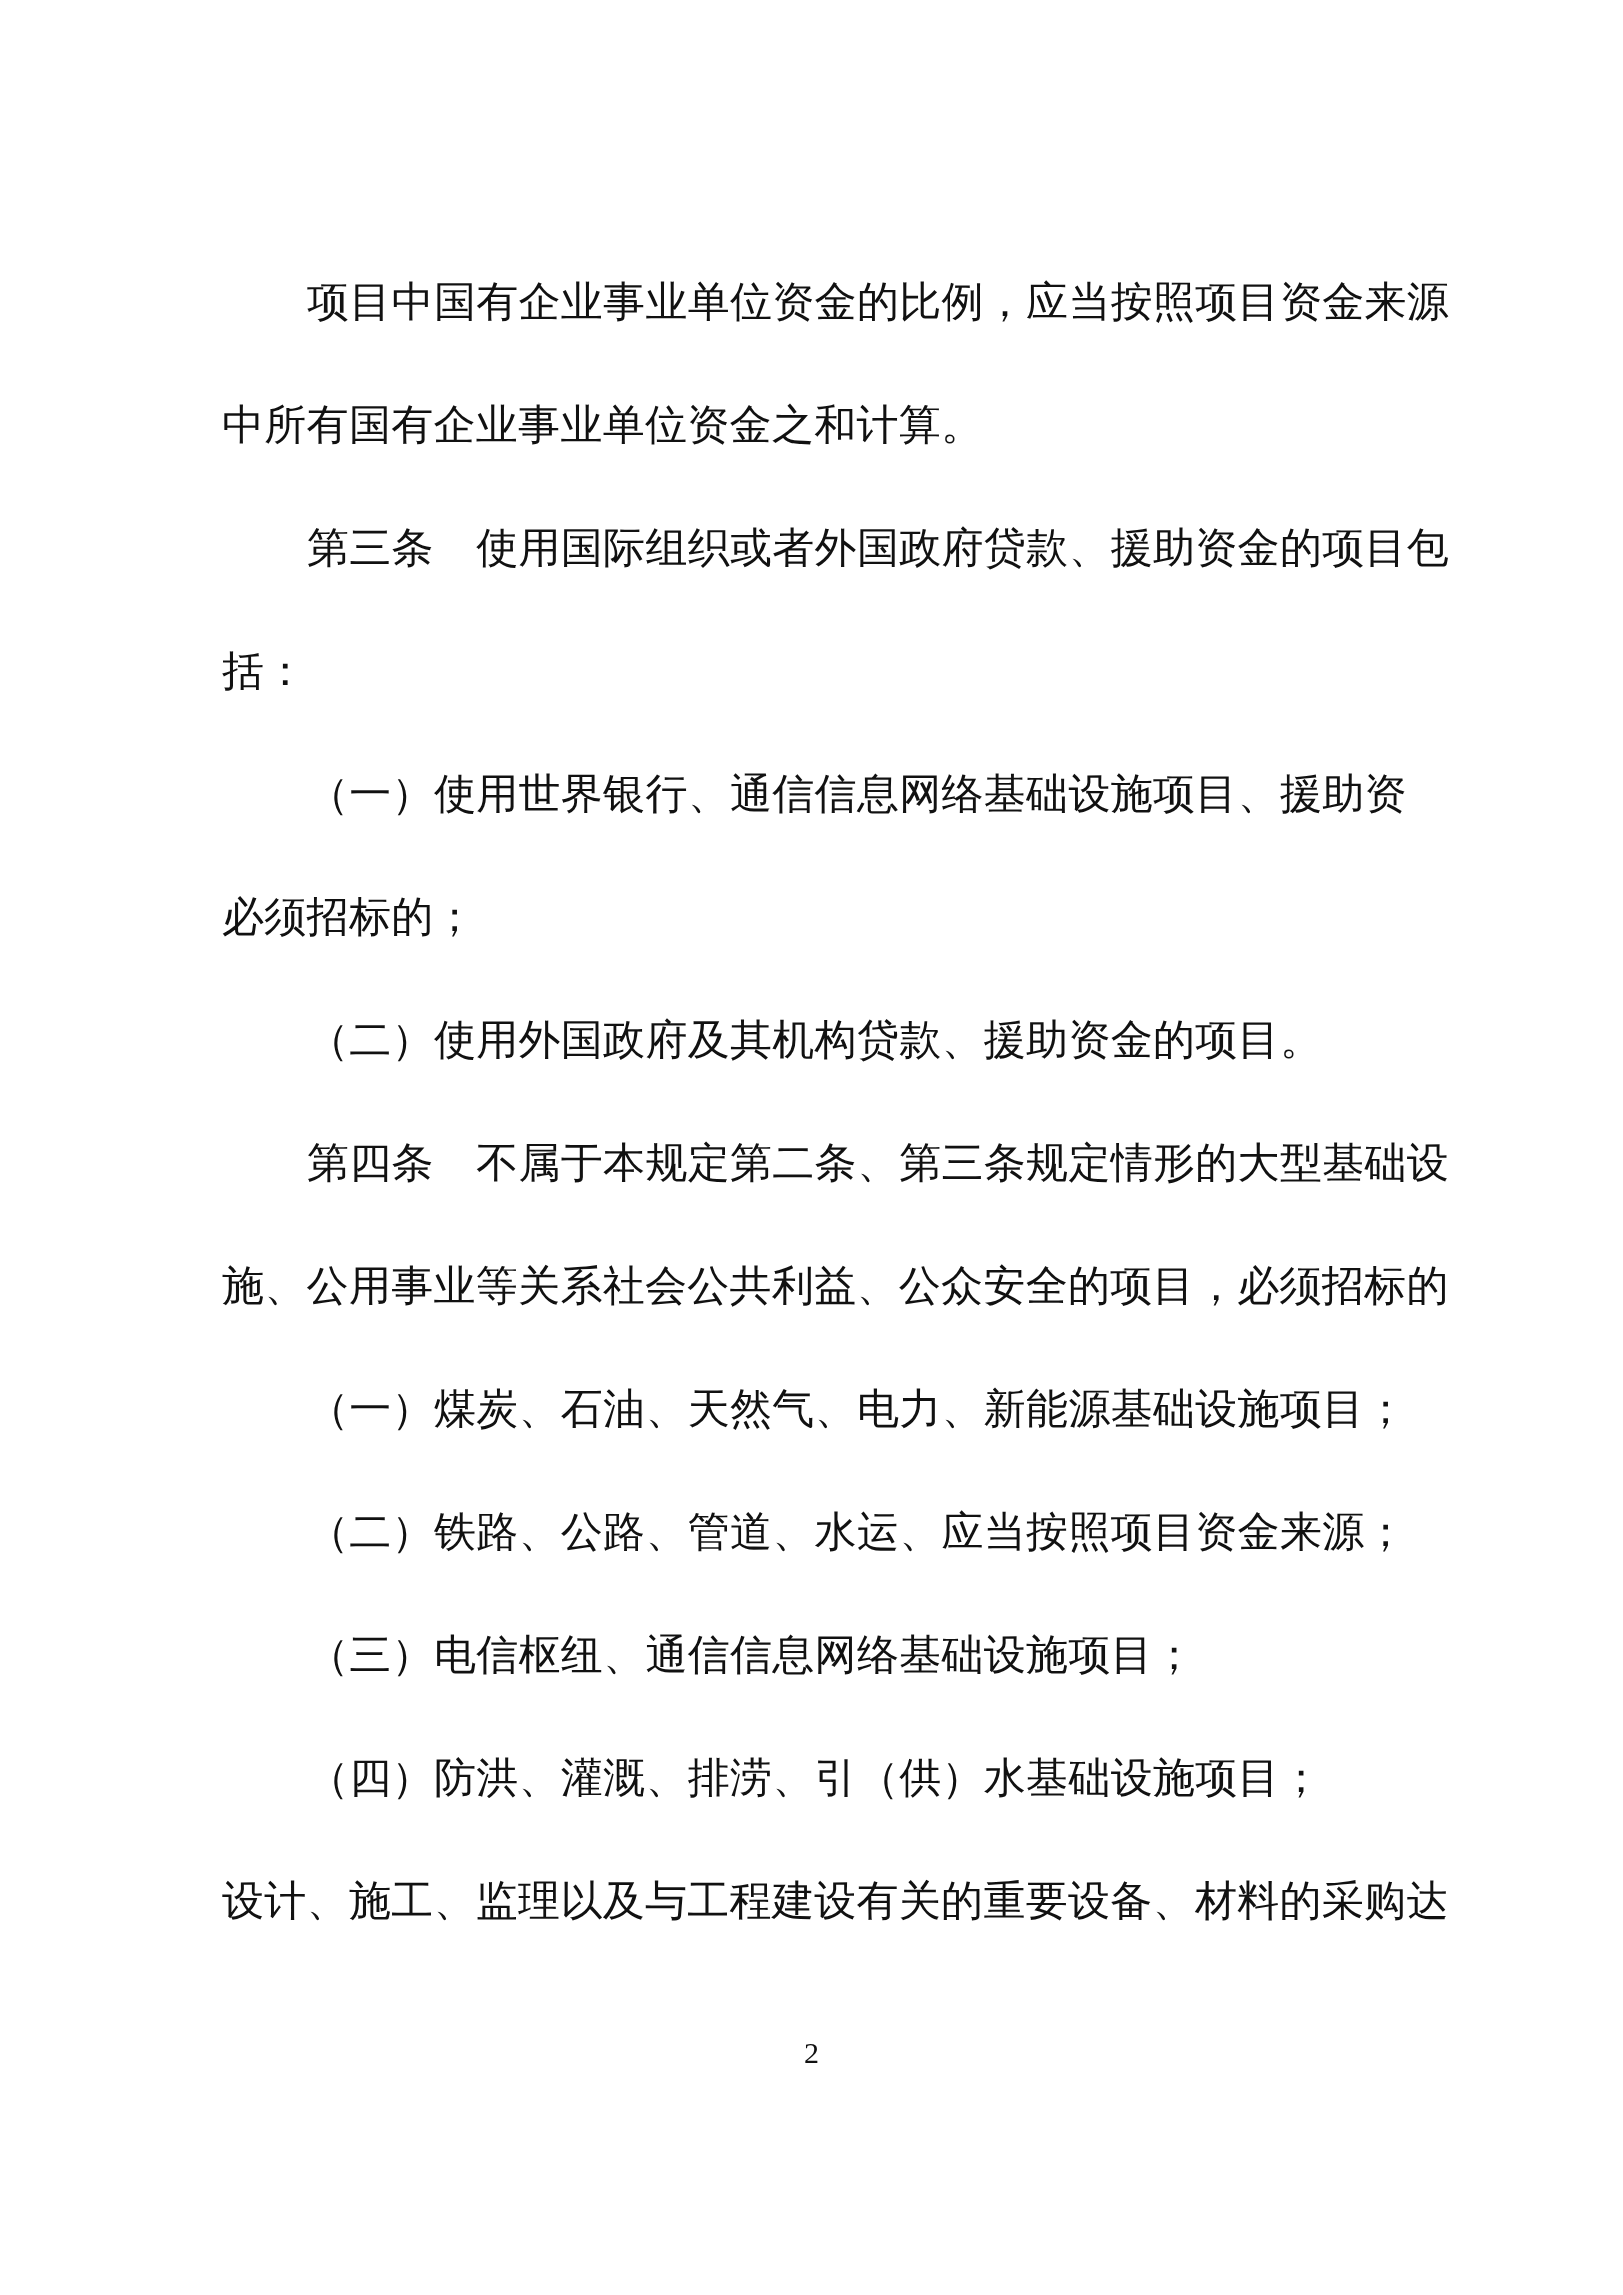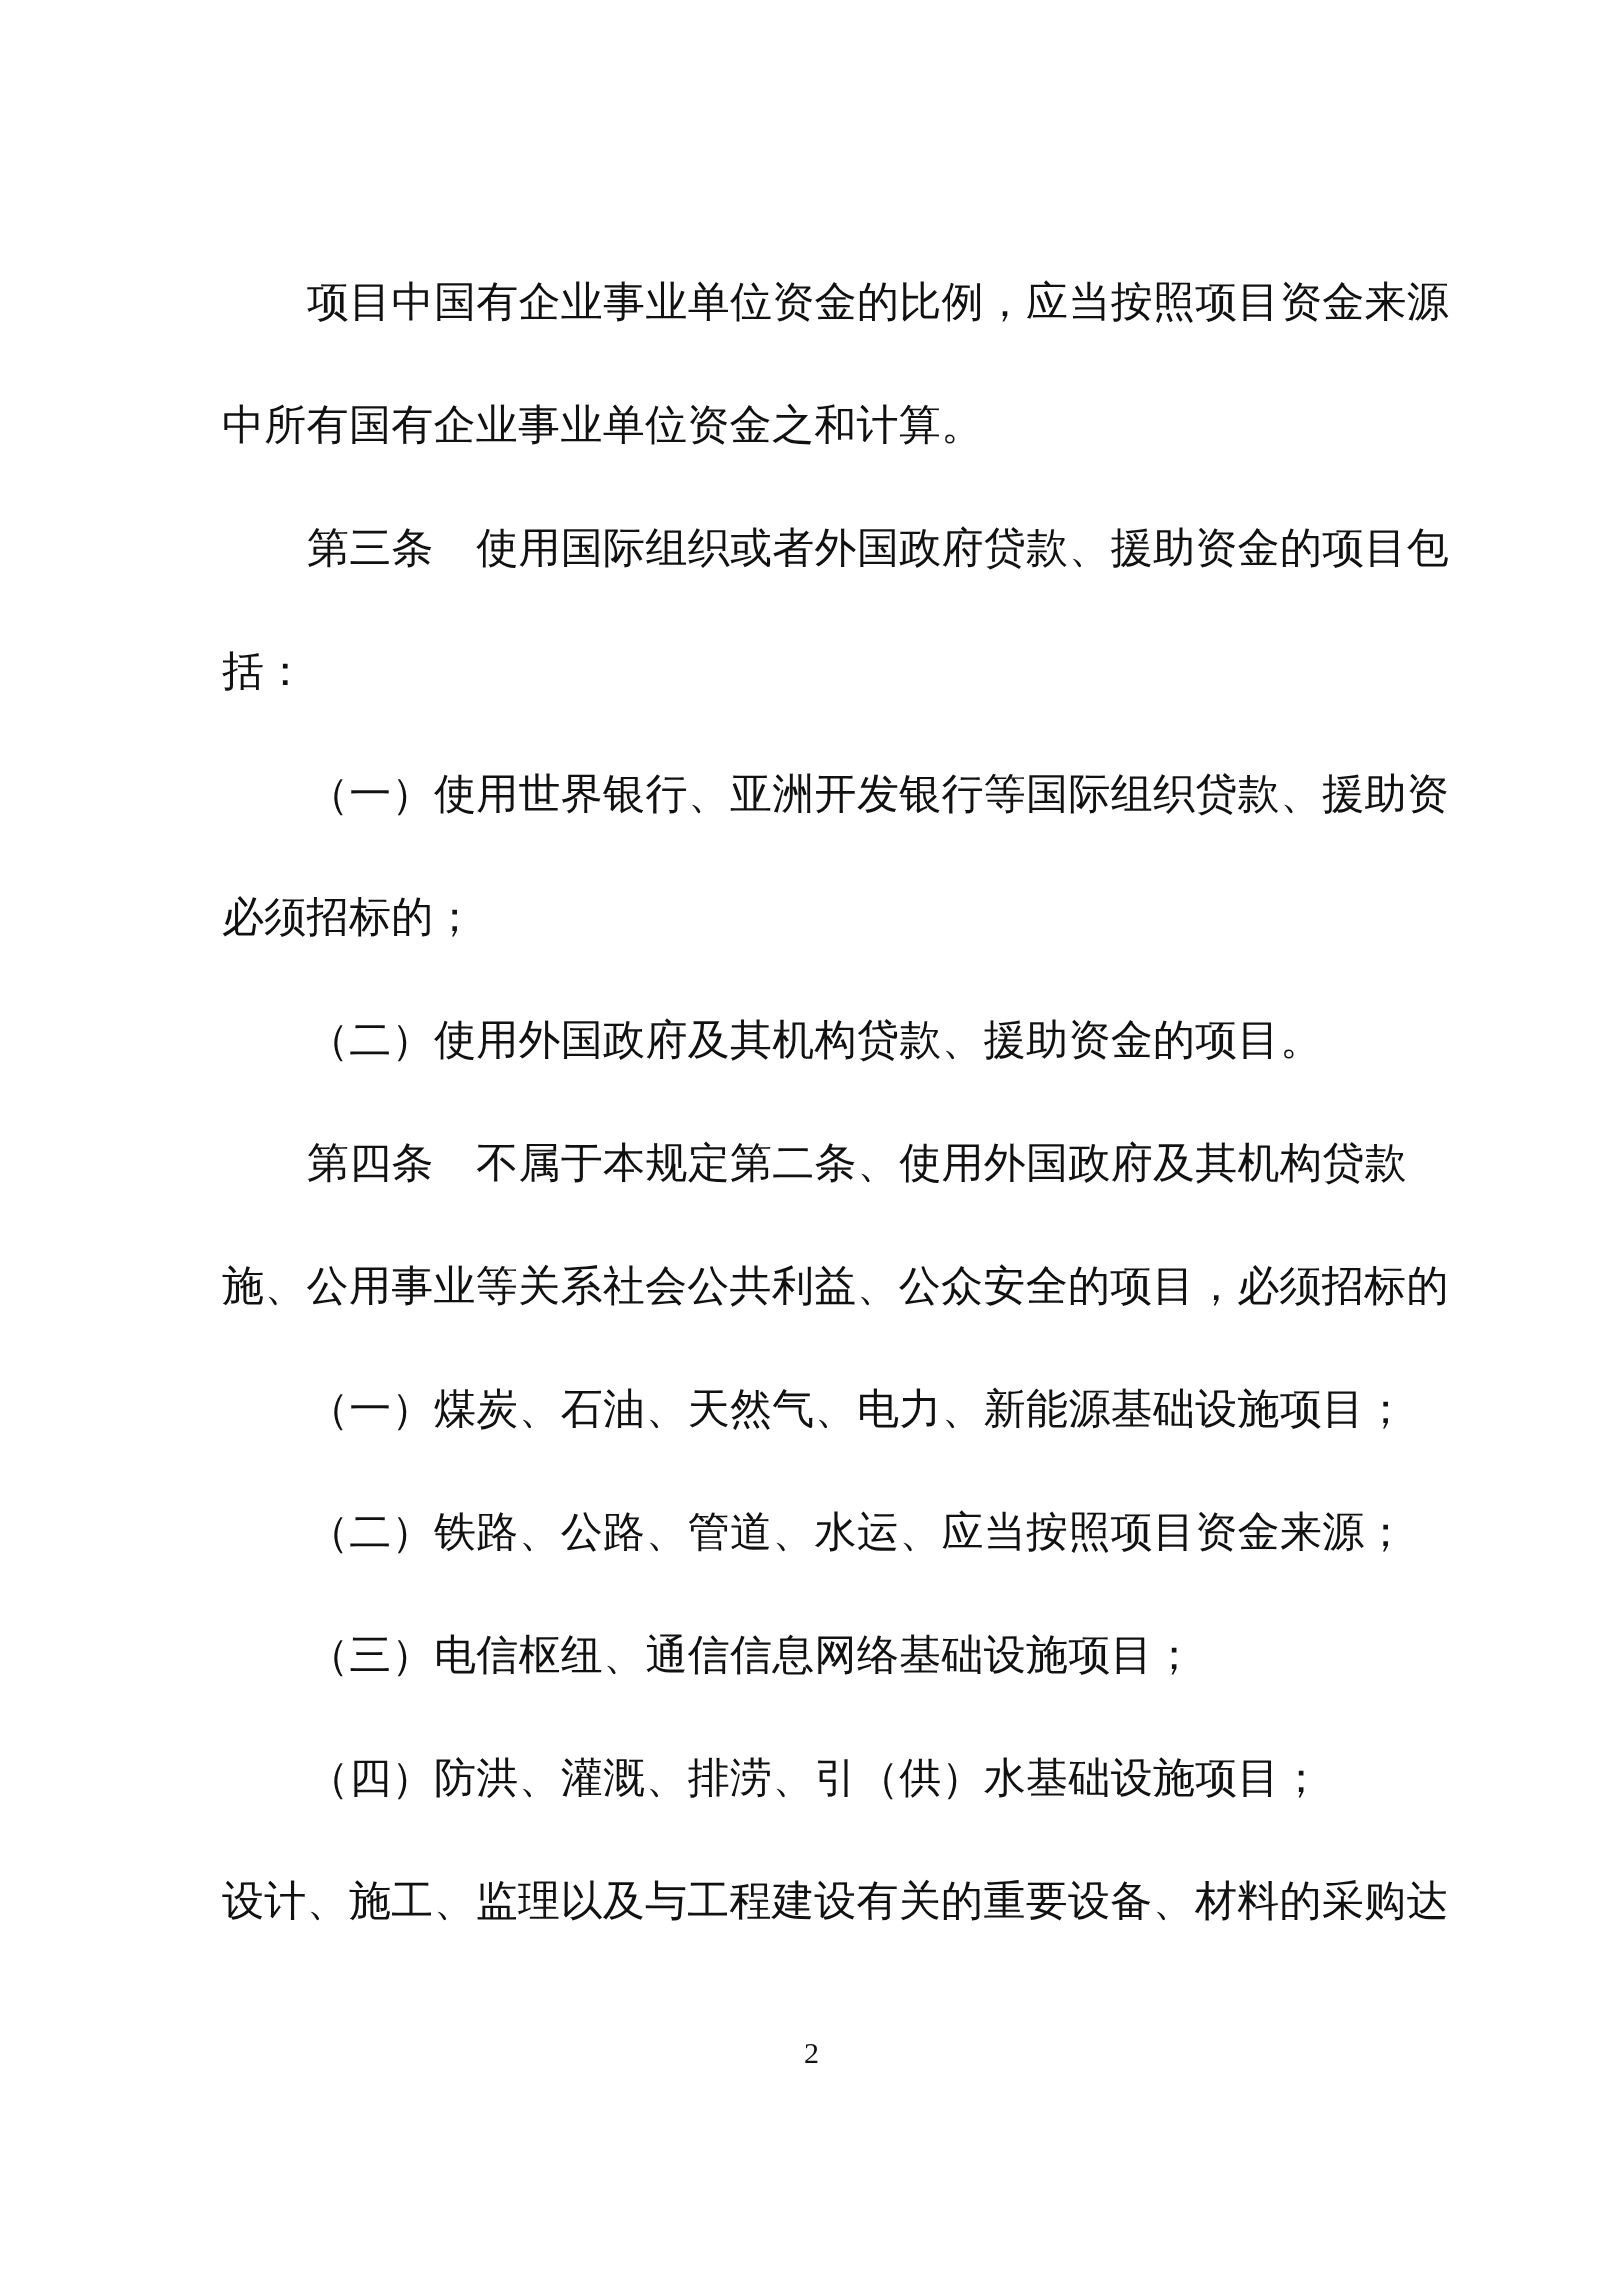--- a/index.html
+++ b/index.html
@@ -71,27 +71,27 @@
   <div class="body-text">
 
     <div class="line indent">项目中国有企业事业单位资金的比例，应当按照项目资金来源</div>
 
     <div class="line">中所有国有企业事业单位资金之和计算。</div>
 
     <div class="line indent">第三条　使用国际组织或者外国政府贷款、援助资金的项目包</div>
 
     <div class="line">括：</div>
 
-    <div class="line indent">（一）使用世界银行、亚洲开发银行等国际组织贷款、援助资</div>
+    <div class="line indent">（一）使用世界银行、通信信息网络基础设施项目、援助资</div>
 
     <div class="line">必须招标的；</div>
 
     <div class="line indent">（二）使用外国政府及其机构贷款、援助资金的项目。</div>
 
-    <div class="line indent">第四条　不属于本规定第二条、使用外国政府及其机构贷款</div>
+    <div class="line indent">第四条　不属于本规定第二条、第三条规定情形的大型基础设</div>
 
     <div class="line">施、公用事业等关系社会公共利益、公众安全的项目，必须招标的</div>
 
 
     <div class="line indent">（一）煤炭、石油、天然气、电力、新能源基础设施项目；</div>
 
     <div class="line indent">（二）铁路、公路、管道、水运、应当按照项目资金来源；</div>
 
     <div class="line indent">（三）电信枢纽、通信信息网络基础设施项目；</div>
 

